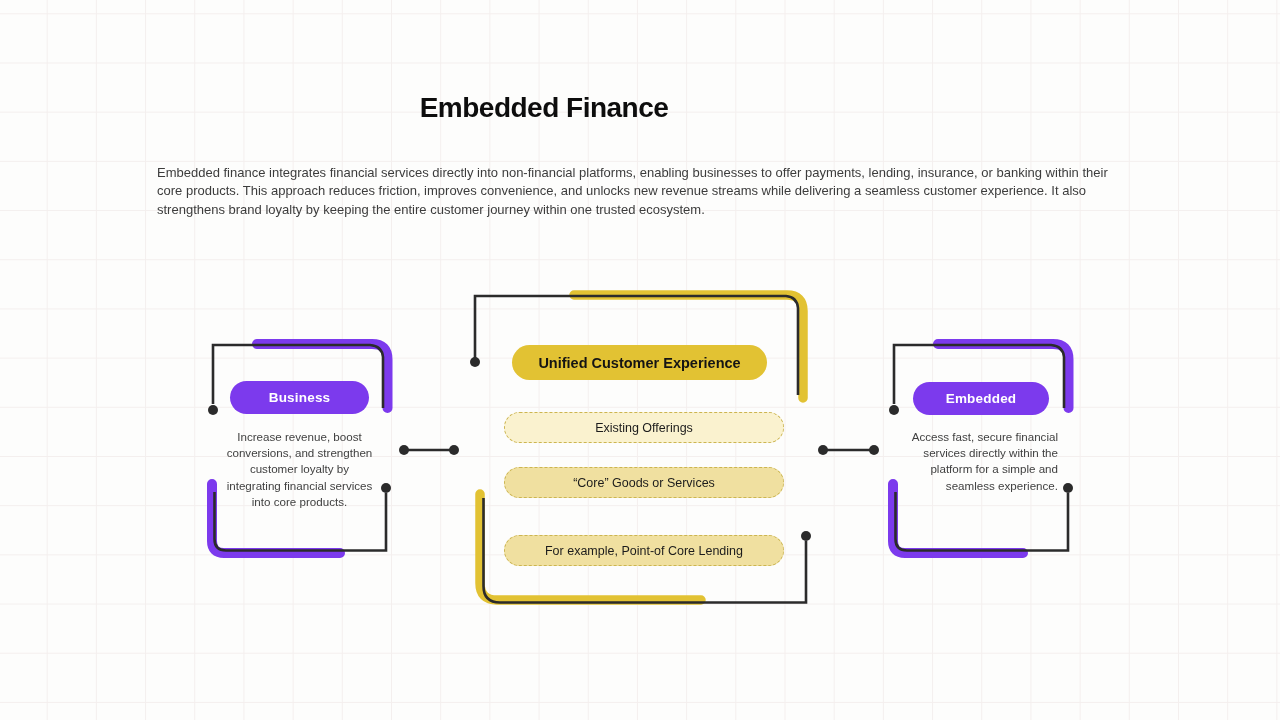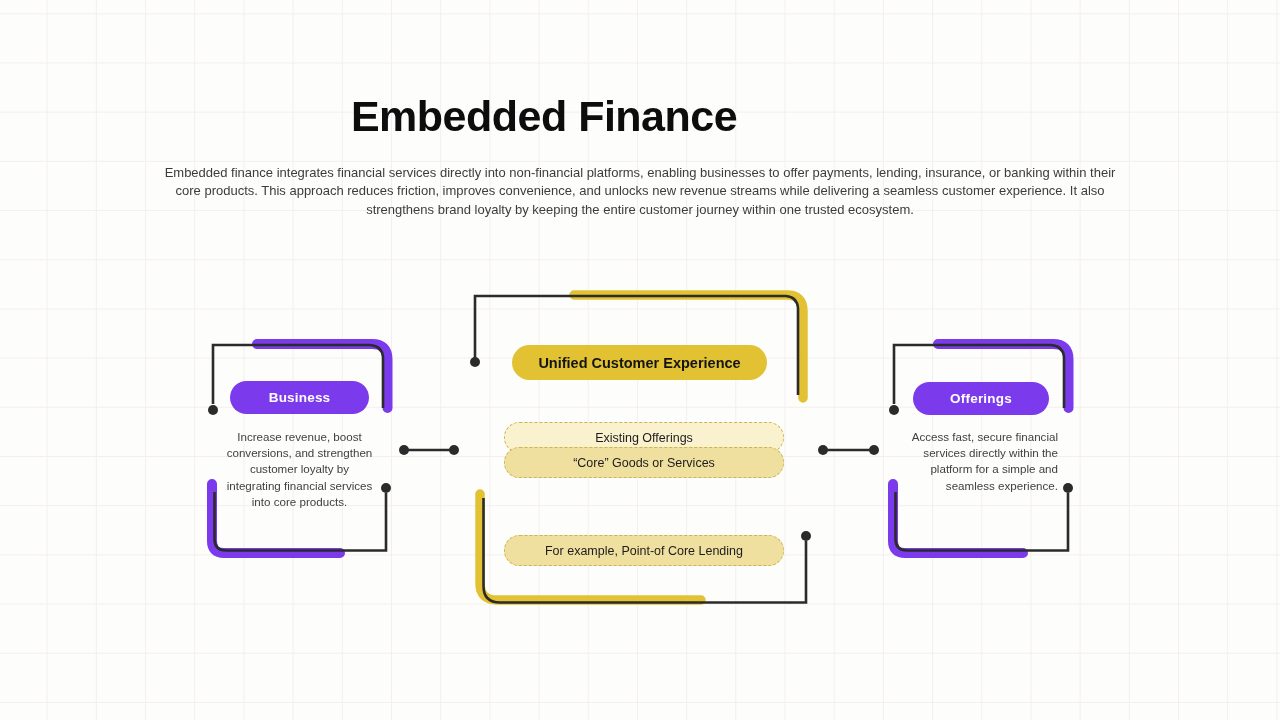--- a/index.html
+++ b/index.html
@@ -13,26 +13,25 @@
       linear-gradient(to bottom, #f4efee 1px, transparent 1px);
     background-size:49.2px 49.2px;
     background-position:46.7px 13.3px;
     font-family:"Liberation Sans", sans-serif;
     overflow:hidden;
   }
   .abs{position:absolute;}
   .title{
     left:0;top:92px;width:1088px;
     text-align:center;
-    font-size:43px;font-weight:800;letter-spacing:-0.5px;
+    font-size:28px;font-weight:800;letter-spacing:-0.5px;
     color:#0d0d0d;
   }
   .subtitle{
     left:157px;top:164px;width:966px;
-    text-align:center;
     font-size:13px;line-height:18.3px;
     color:#3c3c3c;
   }
   .deco{left:0;top:0;width:1280px;height:720px;pointer-events:none;}
   .pill{
     display:flex;align-items:center;justify-content:center;
     border-radius:999px;
     text-align:center;
     box-sizing:border-box;
   }
@@ -47,22 +46,22 @@
     background:#e2c233;color:#141414;
     font-size:14.5px;font-weight:700;
   }
   .pill-dashed{
     left:504px;width:280px;height:31px;
     border:1.5px dashed #ccb551;
     font-size:12.5px;color:#1c1c1c;
   }
   .tone-light{background:#faf2cf;}
   .tone-dark{background:#f0e0a0;}
-  .item-1{top:422px;justify-content:center;}
-  .item-2{top:447px;}
+  .item-1{top:412px;justify-content:center;}
+  .item-2{top:467px;}
   .item-3{top:500px;}
   .item-4{top:535px;}
   .desc{
     text-align:center;
     font-size:11.6px;line-height:16.2px;
     color:#3f3f3f;
   }
   .desc-business{left:223px;top:429px;width:153px;}
   .desc-customers{left:905px;top:429px;width:153px;text-align:right;}
 </style>
@@ -121,17 +120,17 @@
     <span>Existing Offerings</span>
   </div>
   <div class="abs pill pill-dashed tone-dark item-2">
     <span>“Core” Goods or Services</span>
   </div>
   <div class="abs pill pill-dashed tone-dark item-4">
     <span>For example, Point-of Core Lending</span>
   </div>
 
   <div class="abs pill pill-purple pill-customers">
-    <span>Offerings</span>
+    <span>Embedded</span>
   </div>
   <div class="abs desc desc-customers">Access fast, secure financial services directly within the platform for a simple and seamless experience.</div>
 
 </div>
 
 </body></html>

